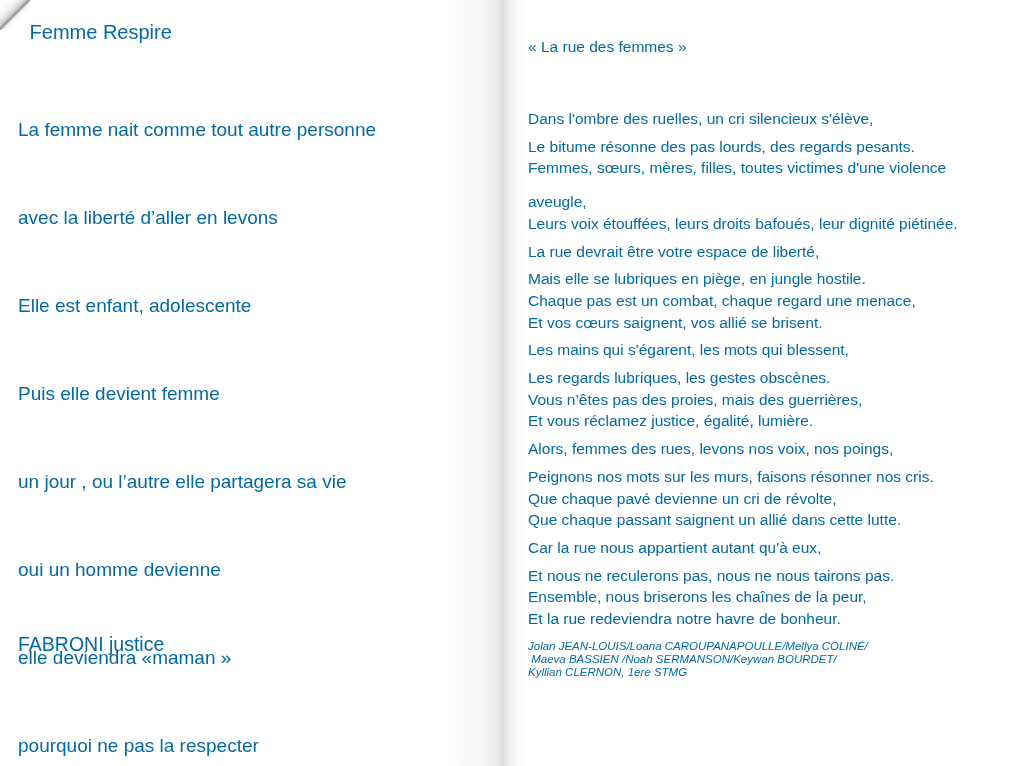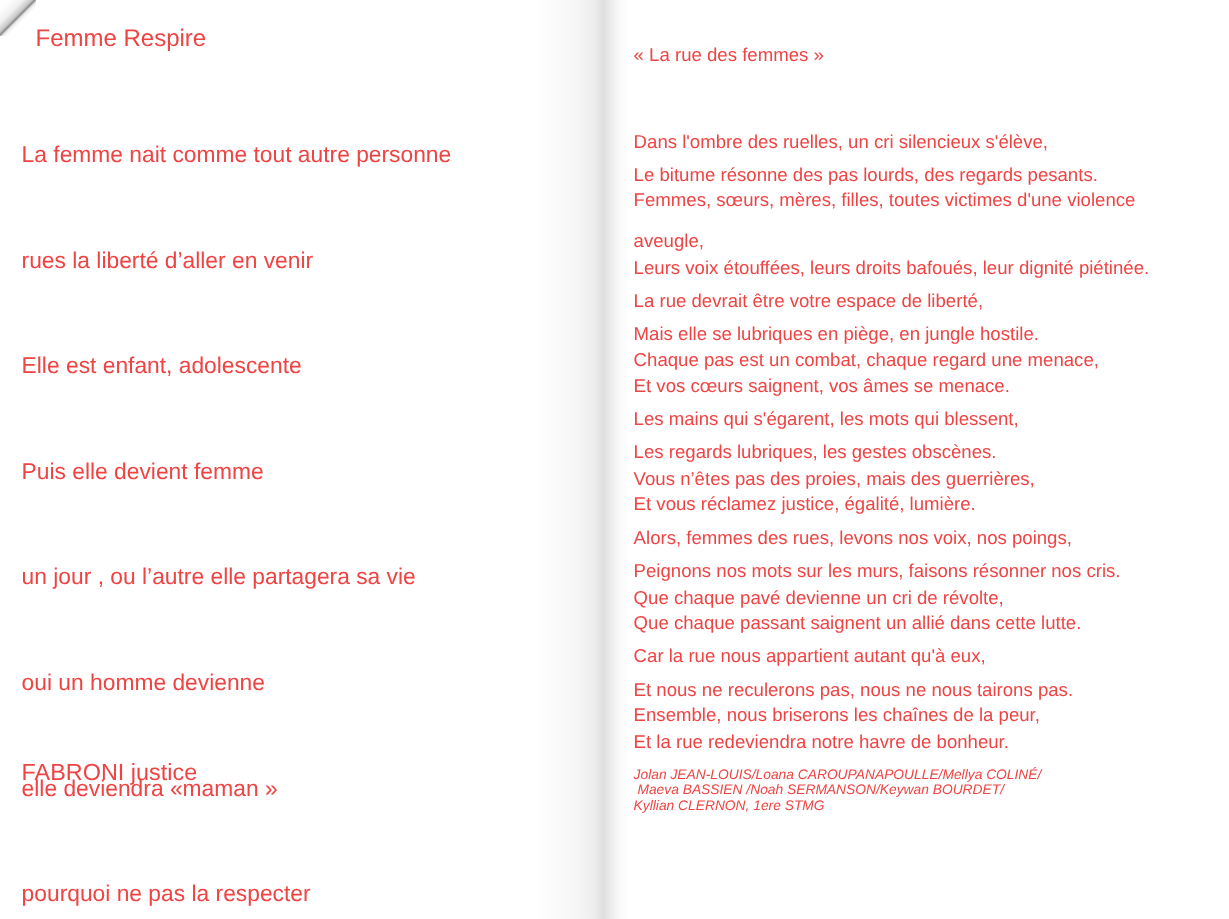--- a/index.html
+++ b/index.html
@@ -9,21 +9,21 @@
     height: 766px;
     overflow: hidden;
     background: #ffffff;
     font-family: "Liberation Sans", "DejaVu Sans", sans-serif;
   }
   .stage {
     position: relative;
     width: 852px;
     height: 766px;
     background: #ffffff;
-    color: #ef4444;
+    color: #0369a1;
   }
 
   
   .corner-fold {
     position: absolute;
     left: 0; top: 0;
     width: 30px; height: 30px;
     background: linear-gradient(135deg,
       #fdfdfd 16%, #efefef 32%, #c9c9c9 44%, #838383 49.5%,
       rgba(90,90,90,0.35) 50.5%, rgba(120,120,120,0.12) 54%, rgba(0,0,0,0) 60%);
@@ -103,21 +103,21 @@
 <body>
 
 <div class="stage">
 
   <div class="corner-fold"></div>
 
   <div class="page-left">
     <div class="pl-title"> Femme Respire</div>
     <div class="pl-lines">
       <div class="pline">La femme nait comme tout autre personne</div>
-      <div class="pline">rues la liberté d’aller en venir</div>
+      <div class="pline">avec la liberté d’aller en levons</div>
       <div class="pline">Elle est enfant, adolescente</div>
       <div class="pline">Puis elle devient femme</div>
       <div class="pline">un jour , ou l’autre elle partagera sa vie</div>
       <div class="pline">oui un homme devienne</div>
       <div class="pline">elle deviendra «maman »</div>
       <div class="pline">pourquoi ne pas la respecter</div>
       
       
       
       
@@ -143,21 +143,21 @@
     <div class="stanza extra-gap">
       <div class="pline">aveugle,</div>
       <div class="pline">Leurs voix étouffées, leurs droits bafoués, leur dignité piétinée.</div>
     </div>
     <div class="stanza">
       <div class="pline">La rue devrait être votre espace de liberté,</div>
     </div>
     <div class="stanza">
       <div class="pline">Mais elle se lubriques en piège, en jungle hostile.</div>
       <div class="pline">Chaque pas est un combat, chaque regard une menace,</div>
-      <div class="pline">Et vos cœurs saignent, vos âmes se menace.</div>
+      <div class="pline">Et vos cœurs saignent, vos allié se brisent.</div>
     </div>
     <div class="stanza">
       <div class="pline">Les mains qui s'égarent, les mots qui blessent,</div>
     </div>
     <div class="stanza">
       <div class="pline">Les regards lubriques, les gestes obscènes.</div>
       <div class="pline">Vous n’êtes pas des proies, mais des guerrières,</div>
       <div class="pline">Et vous réclamez justice, égalité, lumière.</div>
     </div>
     <div class="stanza">

